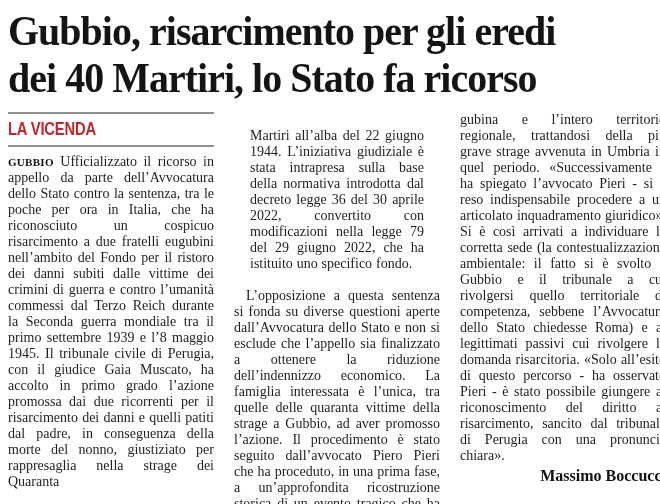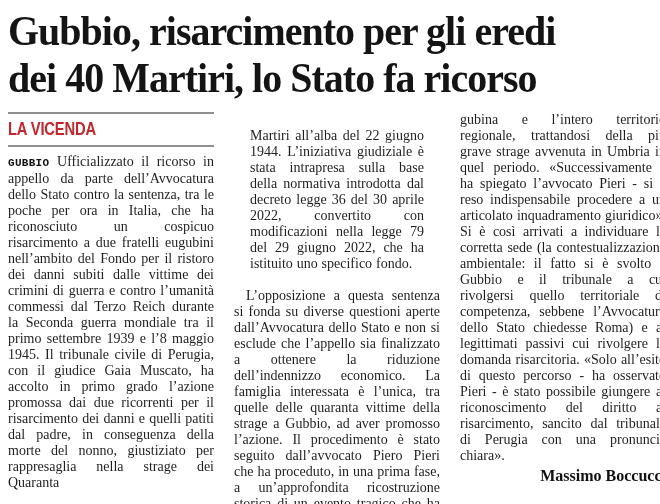--- a/index.html
+++ b/index.html
@@ -58,21 +58,21 @@
     white-space: nowrap;
   }
   .body-text {
     font-size: 14px;
     line-height: 16px;
     text-align: justify;
     color: #1e1e1e;
     word-spacing: 0.4px;
   }
   .dateline {
-    font-family: Liberation Mono, monospace;
+    font-family: Liberation Serif, serif;
     font-weight: bold;
     font-size: 11px;
     letter-spacing: 0.3px;
     color: #111;
   }
   .para2 {
     text-indent: 12px;
   }
   .byline {
     font-weight: bold;

